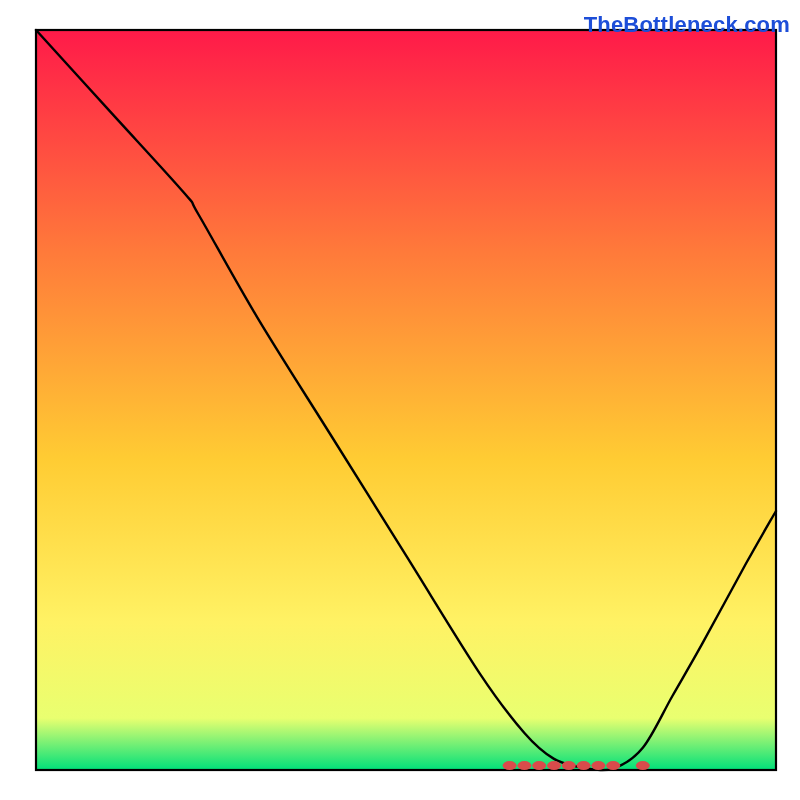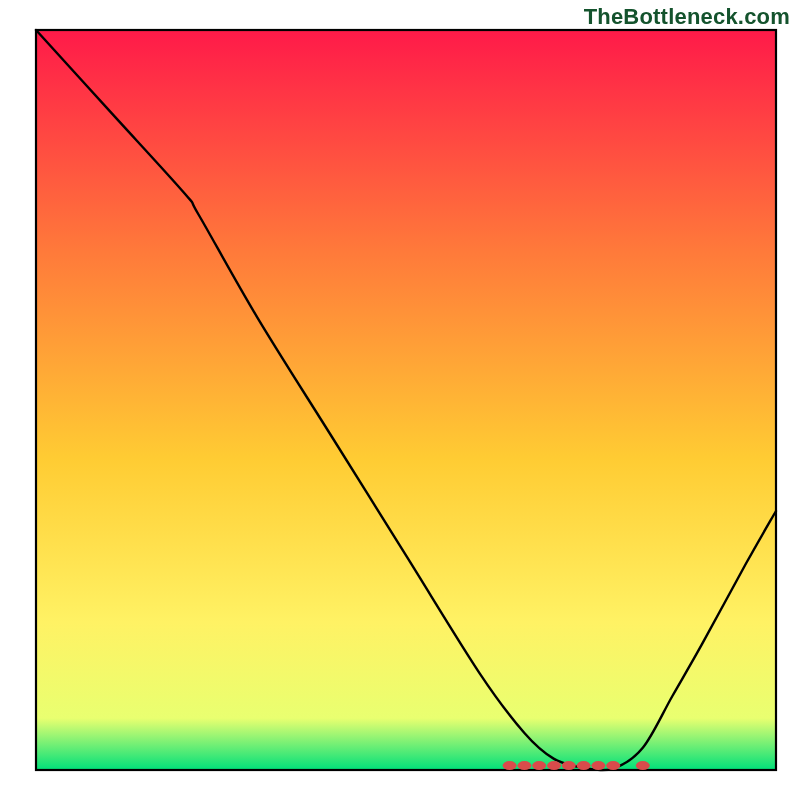--- a/index.html
+++ b/index.html
@@ -15,26 +15,26 @@
   .chart-wrap {
     position: relative;
     width: 800px;
     height: 800px;
   }
   svg {
     display: block;
   }
   .watermark {
     position: absolute;
-    top: 4px;
+    top: 12px;
     right: 10px;
     font-family: Arial, Helvetica, sans-serif;
     font-size: 22px;
     font-weight: 600;
-    color: #14532d;
+    color: #1d4ed8;
     letter-spacing: 0.2px;
     user-select: none;
   }
 </style>
 </head>
 <body>
 
 <div class="chart-wrap">
   <div class="watermark">TheBottleneck.com</div>
   <svg id="chart-svg" width="800" height="800" viewBox="0 0 800 800">

